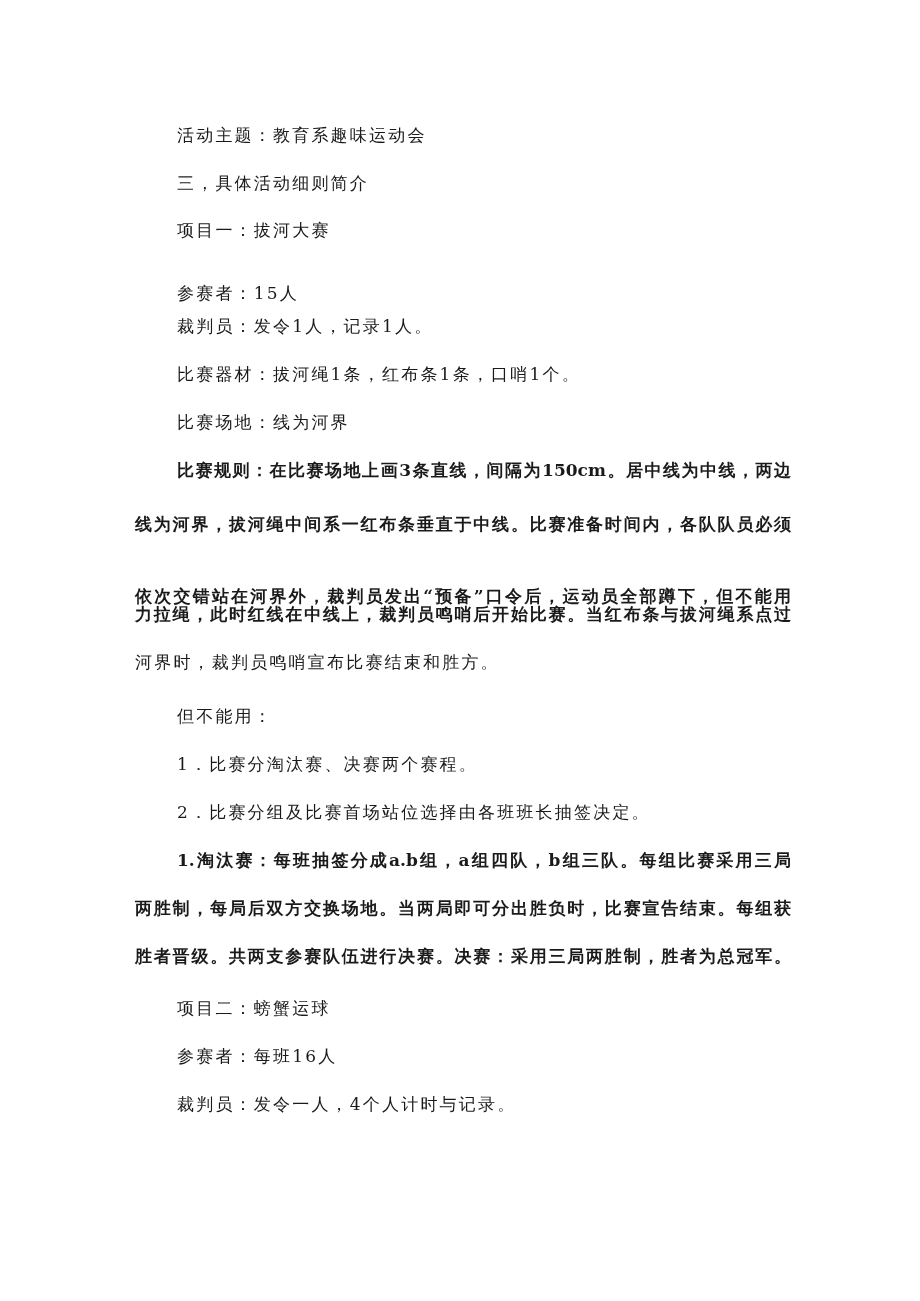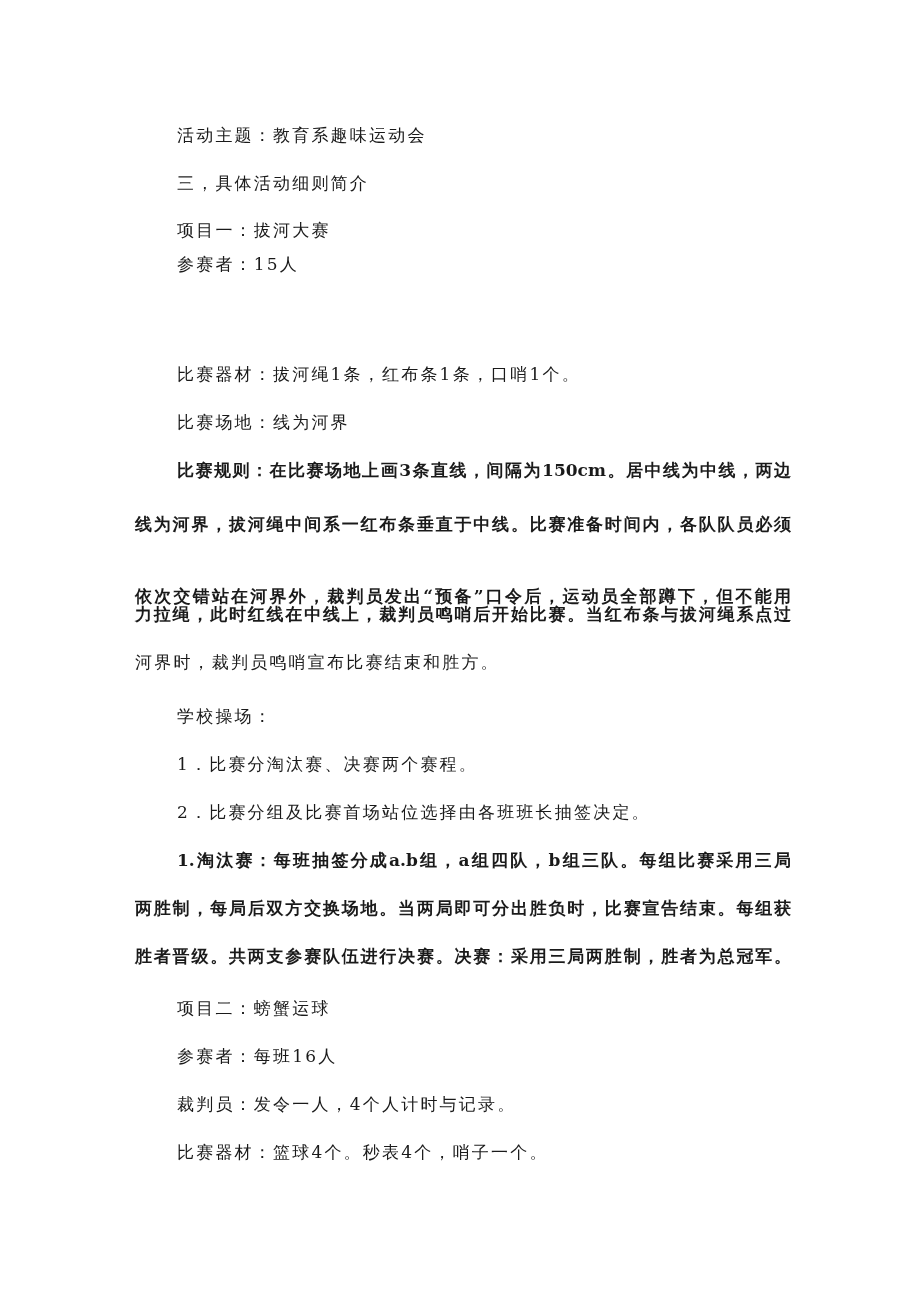--- a/index.html
+++ b/index.html
@@ -12,39 +12,39 @@
   .full { left: 135px; width: 656px; text-align: justify; text-align-last: justify; letter-spacing: 0; font-weight: bold; }
   .last { left: 135px; }
 </style>
 </head>
 <body>
 
 <div class="page">
   <div class="line ind" style="top:124px">活动主题：教育系趣味运动会</div>
   <div class="line ind" style="top:172px">三，具体活动细则简介</div>
   <div class="line ind" style="top:219px">项目一：拔河大赛</div>
-  <div class="line ind" style="top:253px">参赛者：15人</div>
+  <div class="line ind" style="top:282px">参赛者：15人</div>
+  <div class="line ind" style="top:315px">裁判员：发令1人，记录1人。</div>
   <div class="line ind" style="top:363px">比赛器材：拔河绳1条，红布条1条，口哨1个。</div>
   <div class="line ind" style="top:411px">比赛场地：线为河界</div>
 
   <div>
     <div class="line full" style="top:459px; left:177px; width:614px">比赛规则：在比赛场地上画3条直线，间隔为150cm。居中线为中线，两边</div>
     <div class="line full" style="top:513px">线为河界，拔河绳中间系一红布条垂直于中线。比赛准备时间内，各队队员必须</div>
     <div class="line full" style="top:585px">依次交错站在河界外，裁判员发出“预备”口令后，运动员全部蹲下，但不能用</div>
     <div class="line full" style="top:603px">力拉绳，此时红线在中线上，裁判员鸣哨后开始比赛。当红布条与拔河绳系点过</div>
     <div class="line last" style="top:651px">河界时，裁判员鸣哨宣布比赛结束和胜方。</div>
   </div>
 
-  <div class="line ind" style="top:705px">学校操场：</div>
+  <div class="line ind" style="top:705px">但不能用：</div>
   <div class="line ind" style="top:753px">1．比赛分淘汰赛、决赛两个赛程。</div>
   <div class="line ind" style="top:801px">2．比赛分组及比赛首场站位选择由各班班长抽签决定。</div>
 
   <div>
     <div class="line full" style="top:849px; left:177px; width:614px">1.淘汰赛：每班抽签分成a.b组，a组四队，b组三队。每组比赛采用三局</div>
     <div class="line full" style="top:897px">两胜制，每局后双方交换场地。当两局即可分出胜负时，比赛宣告结束。每组获</div>
     <div class="line full" style="top:945px">胜者晋级。共两支参赛队伍进行决赛。决赛：采用三局两胜制，胜者为总冠军。</div>
   </div>
 
   <div class="line ind" style="top:997px">项目二：螃蟹运球</div>
   <div class="line ind" style="top:1045px">参赛者：每班16人</div>
   <div class="line ind" style="top:1093px">裁判员：发令一人，4个人计时与记录。</div>
-  <div class="line ind" style="top:1141px">比赛器材：篮球4个。秒表4个，哨子一个。</div>
 </div>
 
 </body></html>

